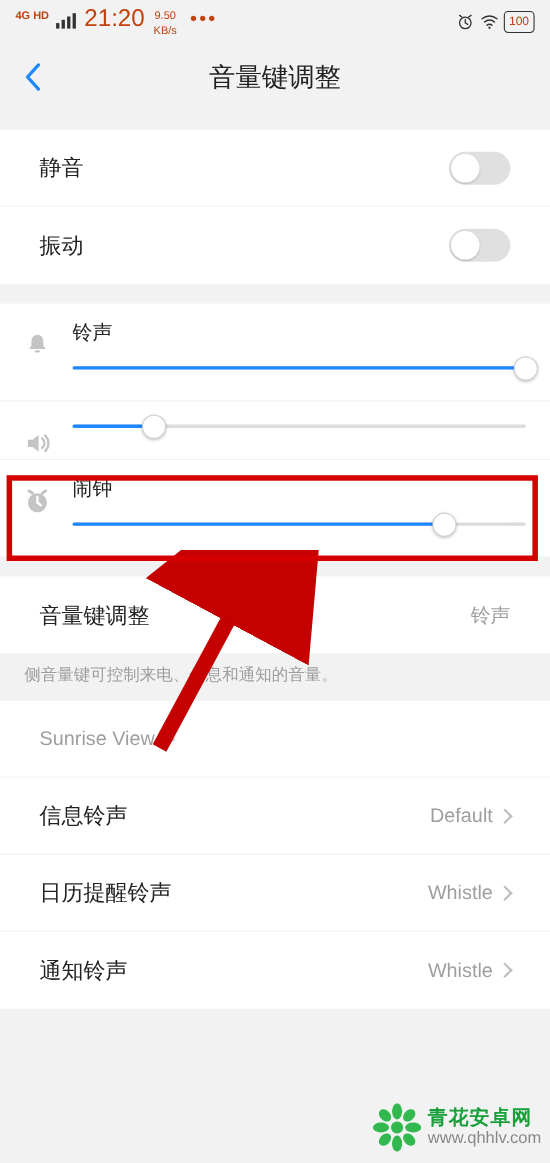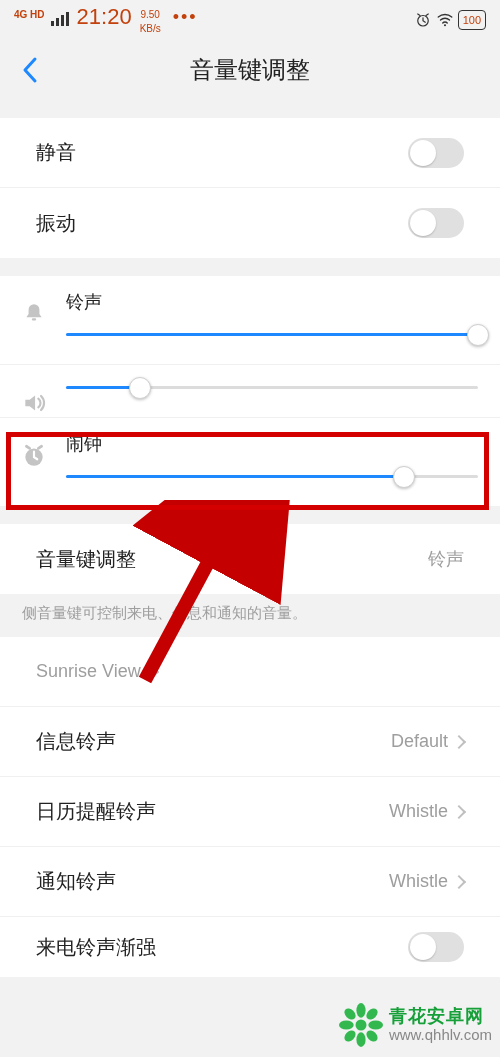--- a/index.html
+++ b/index.html
@@ -199,26 +199,20 @@
       <div class="row-val">
           <span>Whistle</span>
           <span class="chev"></span>
         </div>
     </div>
     <div class="row">
       <div class="row-label">通知铃声</div>
       <div class="row-val">
           <span>Whistle</span>
           <span class="chev"></span>
-        </div>
-    </div>
-    <div class="row" style="height:60px">
-      <div class="row-label">来电铃声渐强</div>
-      <div class="toggle">
-          <div class="knob"></div>
         </div>
     </div>
   </div>
 
   <div class="highlight" style="left:6px; top:432px; width:483px; height:78px;"></div>
 
   <svg class="arrow-svg" style="left:115px; top:500px; width:180px; height:190px;" viewBox="0 0 180 190">
     <defs>
         <marker id="ah" markerWidth="16" markerHeight="16" refX="4" refY="6" orient="auto">
           <path d="M0 0 L14 6 L0 12 z" fill="#c40000"></path>

